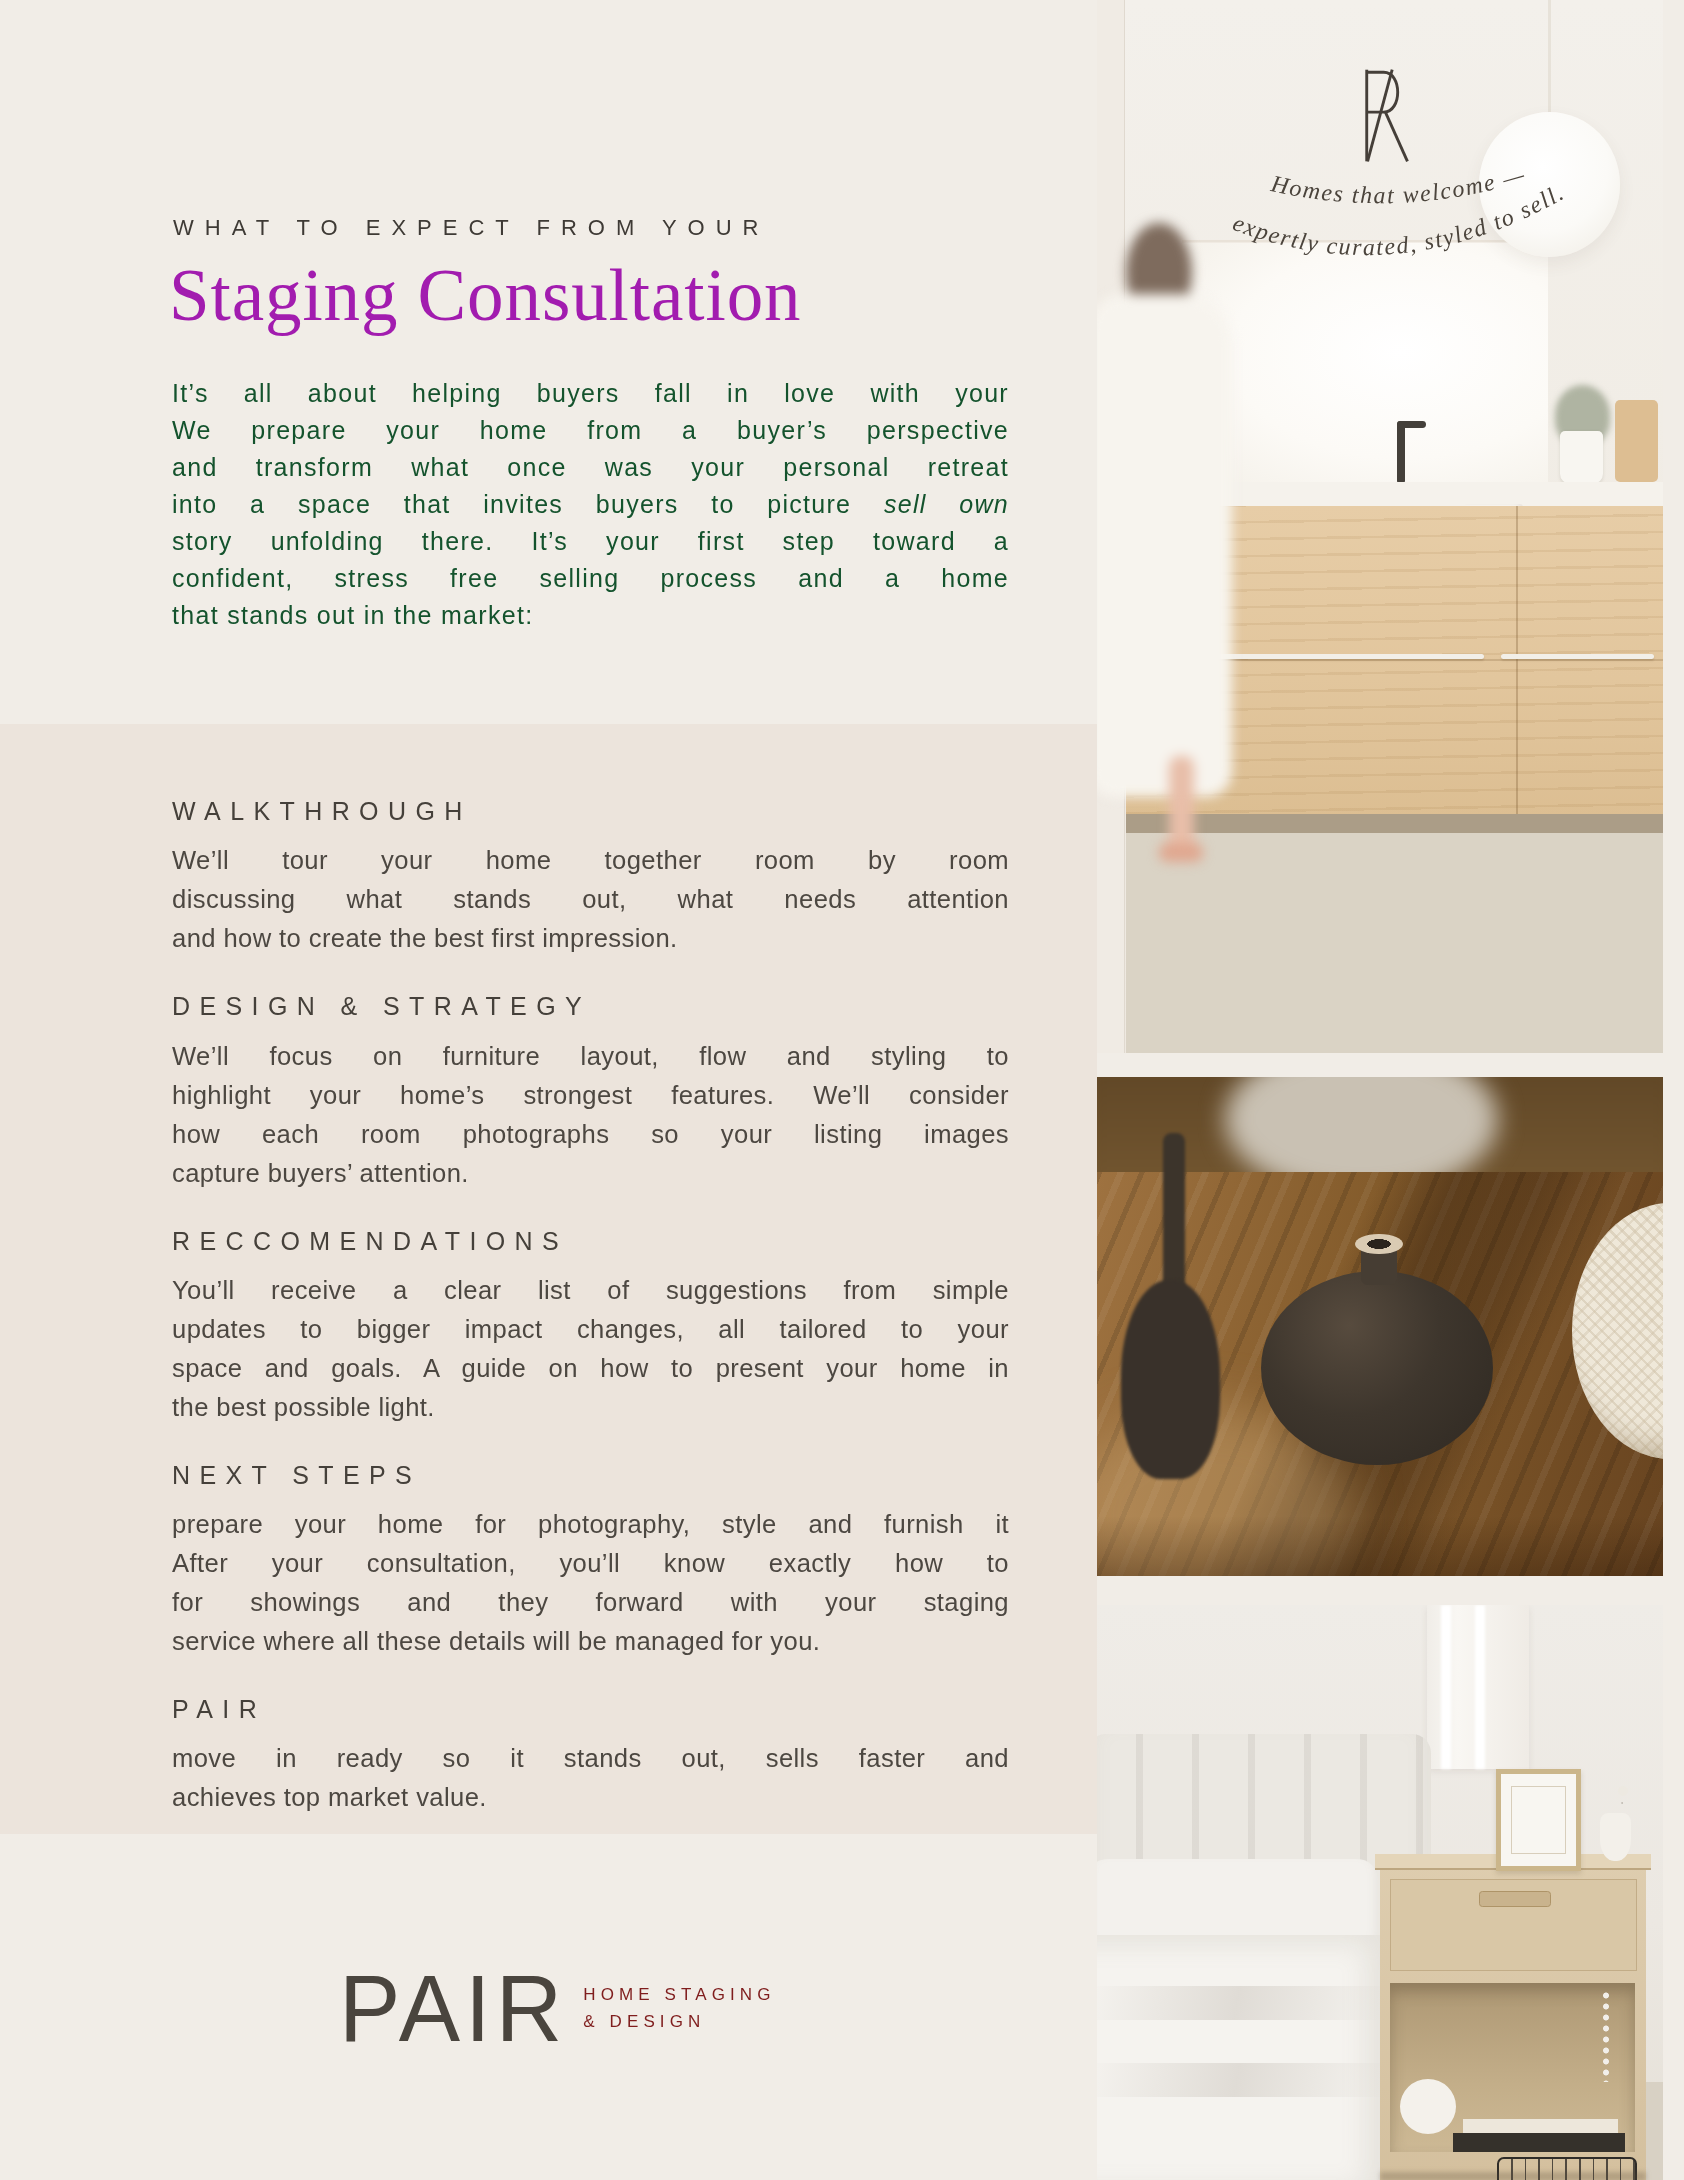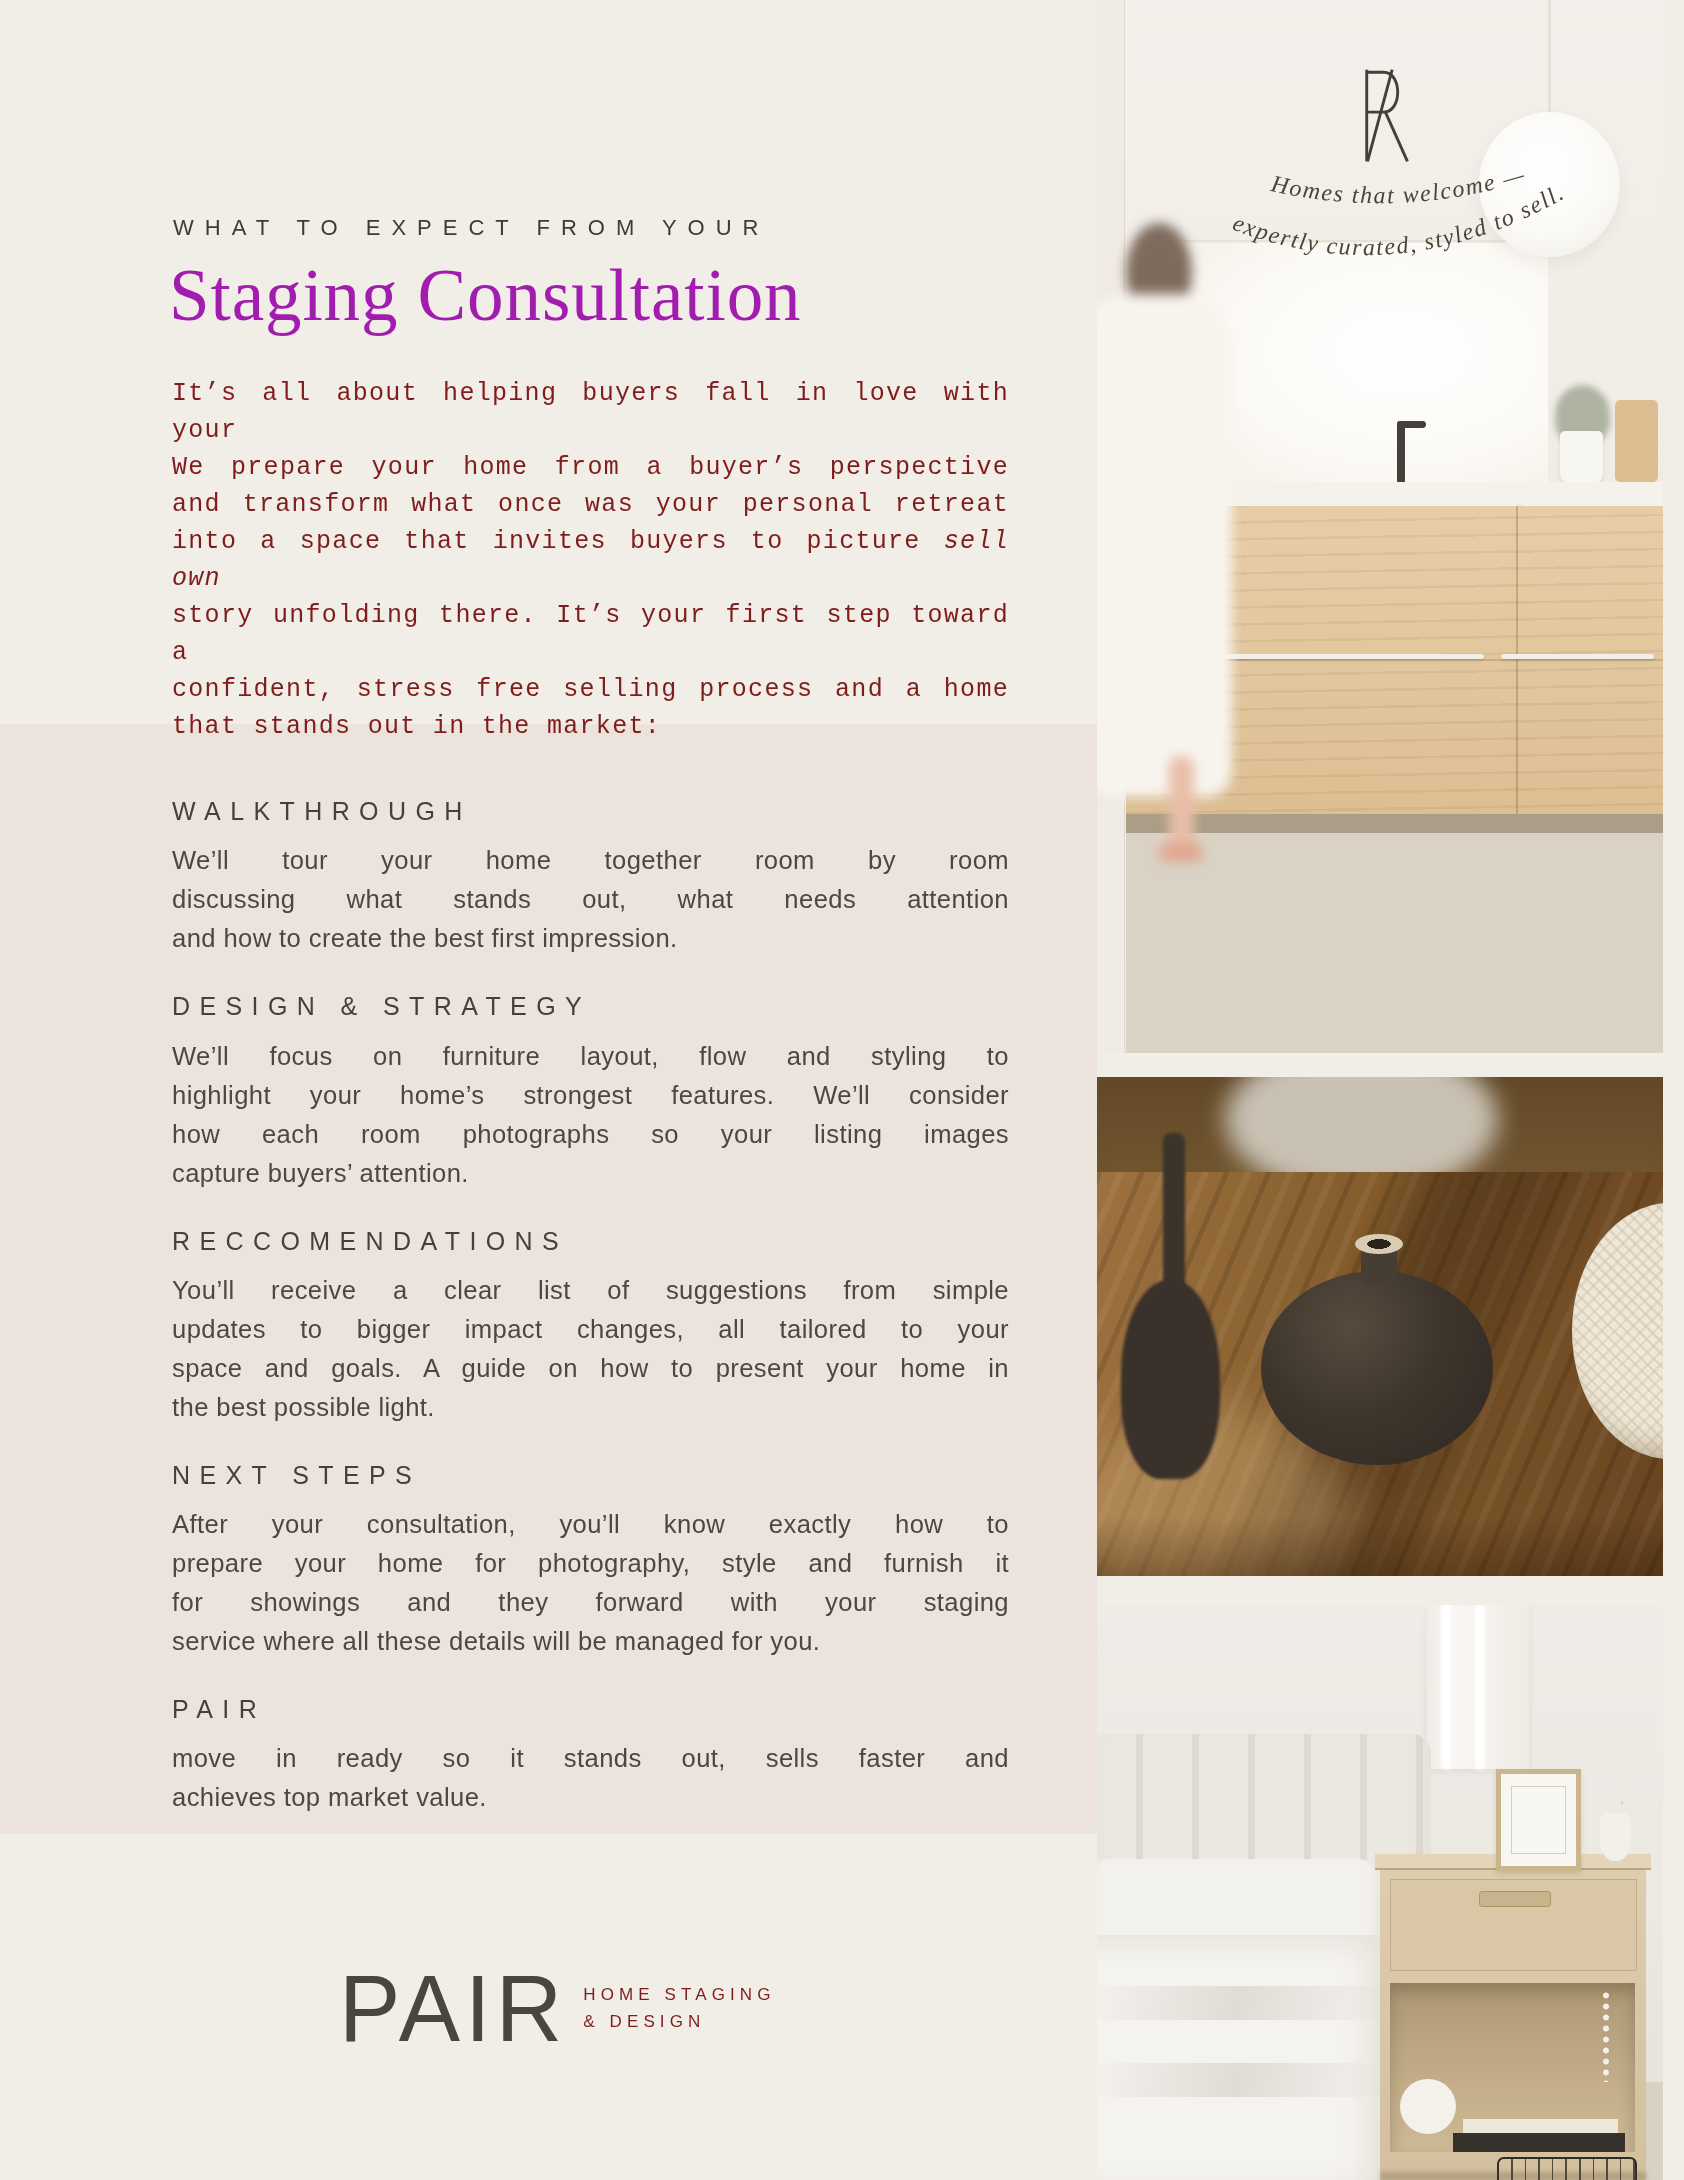--- a/index.html
+++ b/index.html
@@ -4,22 +4,22 @@
 <style>
   html,body{margin:0;padding:0;background:#d8d4cd;}
   .page{position:relative;width:1685px;height:2181px;background:#F1EDE7;overflow:hidden;
         font-family:"Liberation Sans",sans-serif;}
   
   .band{position:absolute;left:0;top:724px;width:1097px;height:1110px;background:#ECE4DC;}
   .eyebrow{position:absolute;left:173px;top:215px;font-size:22px;letter-spacing:11px;
            color:#3E3A35;font-weight:500;white-space:nowrap;}
   .title{position:absolute;left:169px;top:254px;font-family:"Liberation Serif",serif;
          font-size:73px;font-weight:400;color:#a21caf;letter-spacing:0.9px;white-space:nowrap;}
-  .intro{position:absolute;left:172px;top:375px;width:837px;font-family:Liberation Mono, monospace;
-         font-size:25px;line-height:37px;color:#7f1d1d;letter-spacing:1.3px;}
+  .intro{position:absolute;left:172px;top:375px;width:837px;font-family:Liberation Sans, sans-serif;
+         font-size:25px;line-height:37px;color:#14532d;letter-spacing:1.3px;}
   .jline{text-align:justify;text-align-last:justify;}
   .jline.last{text-align-last:left;}
   .sections{position:absolute;left:172px;top:797px;width:837px;}
   .section{margin-bottom:34px;}
   .section h2{margin:0 0 15.3px 0;font-size:25px;font-weight:500;letter-spacing:9.4px;
               color:#45403A;line-height:29px;}
   .sbody{font-size:25.6px;line-height:39px;color:#4C4741;letter-spacing:0.4px;}
   
   .logo{position:absolute;left:339px;top:1966px;display:flex;align-items:center;}
   .wordmark{font-family:"Liberation Sans",sans-serif;font-weight:300;font-size:92px;
@@ -182,22 +182,22 @@
       <div class="sbody">
           <div class="jline">You’ll receive a clear list of suggestions from simple</div>
           <div class="jline">updates to bigger impact changes, all tailored to your</div>
           <div class="jline">space and goals. A guide on how to present your home in</div>
           <div class="jline last">the best possible light.</div>
         </div>
     </div>
     <div class="section">
       <h2>NEXT STEPS</h2>
       <div class="sbody">
+          <div class="jline">prepare your home for photography, style and furnish it</div>
           <div class="jline">After your consultation, you’ll know exactly how to</div>
-          <div class="jline">prepare your home for photography, style and furnish it</div>
           <div class="jline">for showings and they forward with your staging</div>
           <div class="jline last">service where all these details will be managed for you.</div>
         </div>
     </div>
     <div class="section">
       <h2>PAIR</h2>
       <div class="sbody">
           <div class="jline">move in ready so it stands out, sells faster and</div>
           <div class="jline last">achieves top market value.</div>
         </div>

